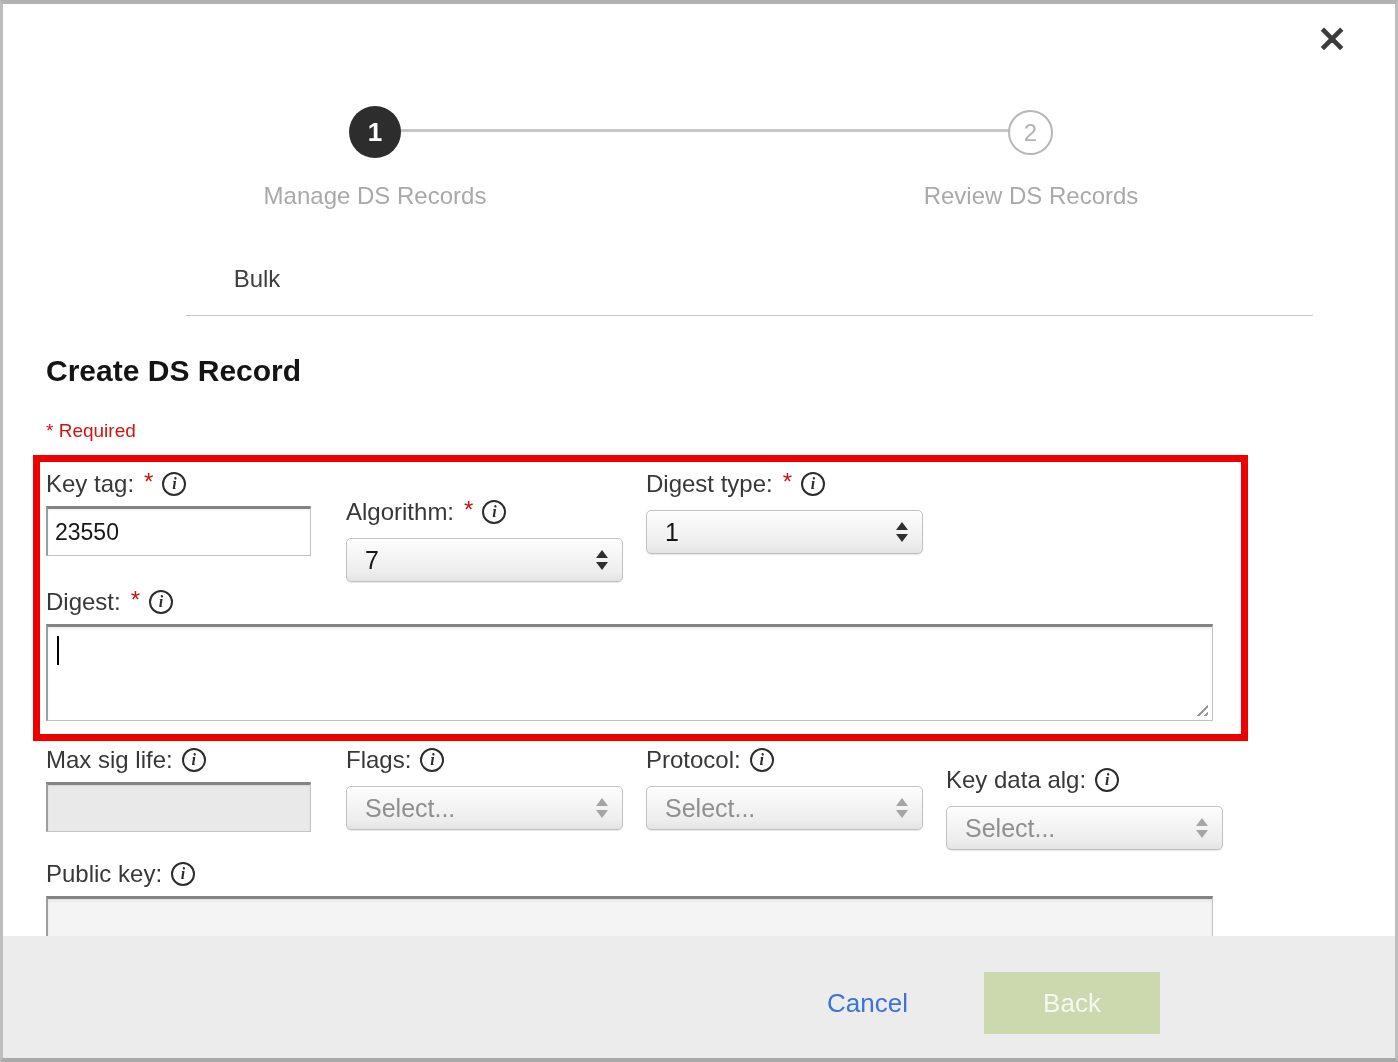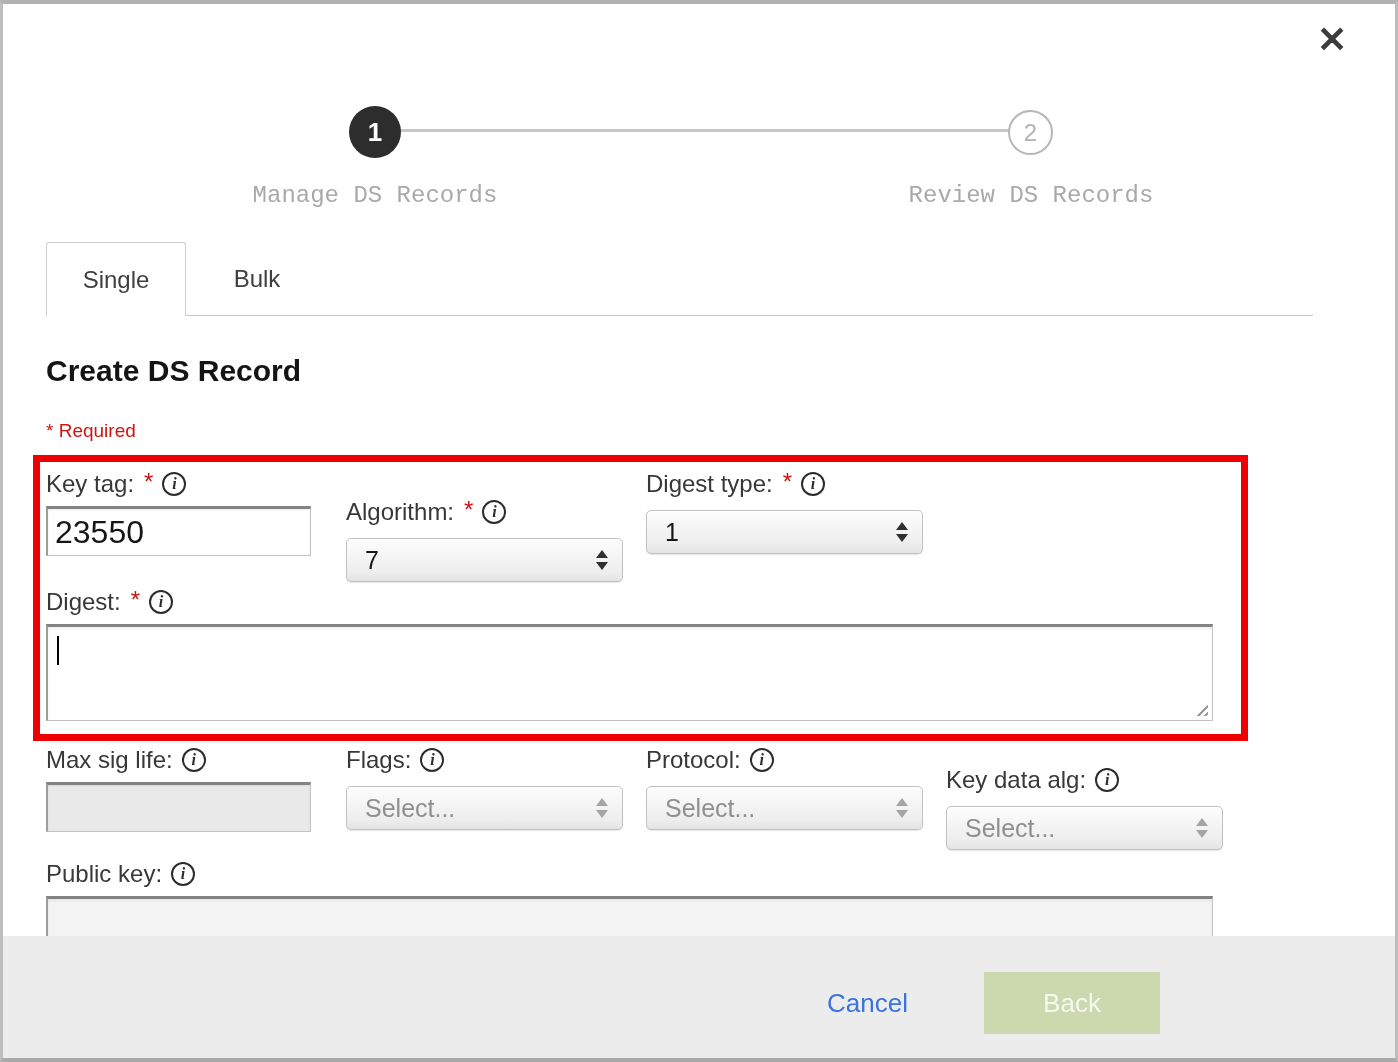--- a/index.html
+++ b/index.html
@@ -12,21 +12,21 @@
   .abs { position:absolute; }
 
   
   .close-btn { left:1314px; top:18px; font-size:36px; font-weight:bold; color:#3c3c3c; cursor:pointer; line-height:1; }
 
   
   .step-line { left:370px; top:125px; width:658px; height:3px; background:#c7c7c7; z-index:1; }
   .step-circle { display:flex; align-items:center; justify-content:center; border-radius:50%; z-index:2; box-sizing:border-box; }
   .step-1 { left:346px; top:102px; width:52px; height:52px; background:#2d2d2d; color:#fff; font-size:26px; font-weight:bold; }
   .step-2 { left:1005px; top:106px; width:45px; height:45px; background:#fff; border:2px solid #b7b7b7; color:#b2b2b2; font-size:24px; }
-  .step-label { width:320px; text-align:center; font-size:24px; color:#a9a9a9;font-family:Liberation Mono, monospace; }
+  .step-label { width:320px; text-align:center; font-size:24px; color:#a9a9a9; }
   .step-label-1 { left:212px; top:178px; }
   .step-label-2 { left:868px; top:178px; }
 
   
   .tab { display:flex; align-items:center; justify-content:center; font-size:24px; color:#3f3f3f; box-sizing:border-box; cursor:pointer; }
   .tab-single { left:43px; top:238px; width:140px; height:74px; background:#fff; border:1px solid #cdcdcd; border-bottom:none; border-radius:3px 3px 0 0; z-index:2; }
   .tab-bulk { left:183px; top:238px; width:142px; height:73px; }
   .tab-underline { left:183px; top:311px; width:1127px; height:1px; background:#c6c6c6; }
 
   
@@ -34,21 +34,21 @@
   .required-note { left:43px; top:416px; font-size:19px; color:#d11212; }
 
   
   .field-label { display:flex; align-items:center; font-size:24px; color:#383838; height:32px; white-space:nowrap; }
   .req-star { color:#cc1111; font-size:24px; margin-left:10px; position:relative; top:-2px; }
   .info-icon { display:inline-flex; align-items:center; justify-content:center; width:24px; height:24px; box-sizing:border-box;
     border:2.5px solid #2c2c2c; border-radius:50%; margin-left:9px;
     font-family:"Liberation Serif", serif; font-style:italic; font-weight:bold; font-size:16px; color:#2c2c2c; }
   .text-input { box-sizing:border-box; width:265px; height:50px; margin-top:6px; background:#fff; color:#161616;
     border:1px solid #c3c3c3; border-top:3px solid #838383; border-left:2px solid #9d9d9d;
-    font-size:32px; padding:0 7px; font-family:"Liberation Sans", sans-serif; outline:none;
+    font-size:23px; padding:0 7px; font-family:"Liberation Sans", sans-serif; outline:none;
     box-shadow: inset 0 1px 2px rgba(0,0,0,0.08); }
   .text-input:disabled { background:#e9e9e9; }
   .select-box { box-sizing:border-box; width:277px; height:44px; margin-top:10px; border:1px solid #c2c2c2; border-radius:5px;
     background:linear-gradient(to bottom,#fdfdfd,#ededed 80%,#e3e3e3);
     display:flex; align-items:center; justify-content:space-between; padding:0 14px 0 18px;
     font-size:25px; color:#161616; cursor:pointer;
     box-shadow: 0 1px 1px rgba(0,0,0,0.10), inset 0 1px 0 #fff; }
   .select-box.is-placeholder { color:#8f8f8f; }
   .spinner { display:flex; flex-direction:column; align-items:center; gap:4px; }
   .tri { width:0; height:0; border-left:6px solid transparent; border-right:6px solid transparent; }
@@ -95,21 +95,20 @@
 <div id="app">
 
   <div class="abs close-btn">✕</div>
 
   <div class="abs step-line"></div>
   <div class="abs step-circle step-1">1</div>
   <div class="abs step-circle step-2">2</div>
   <div class="abs step-label step-label-1">Manage DS Records</div>
   <div class="abs step-label step-label-2">Review DS Records</div>
 
-  <div class="abs tab tab-single">Single</div>
   <div class="abs tab tab-bulk">Bulk</div>
   <div class="abs tab-underline"></div>
 
   <div class="abs page-title">Create DS Record</div>
   <div class="abs required-note">* Required</div>
 
   <div class="abs annotation-box"></div>
 
   <div class="abs fg-keytag">
     <div class="field-label">

